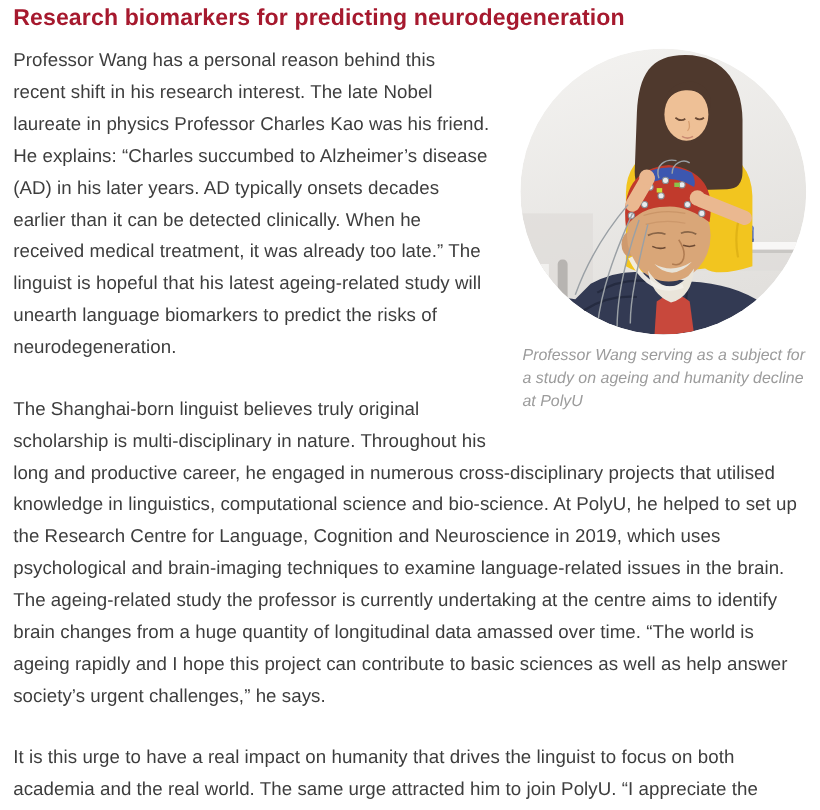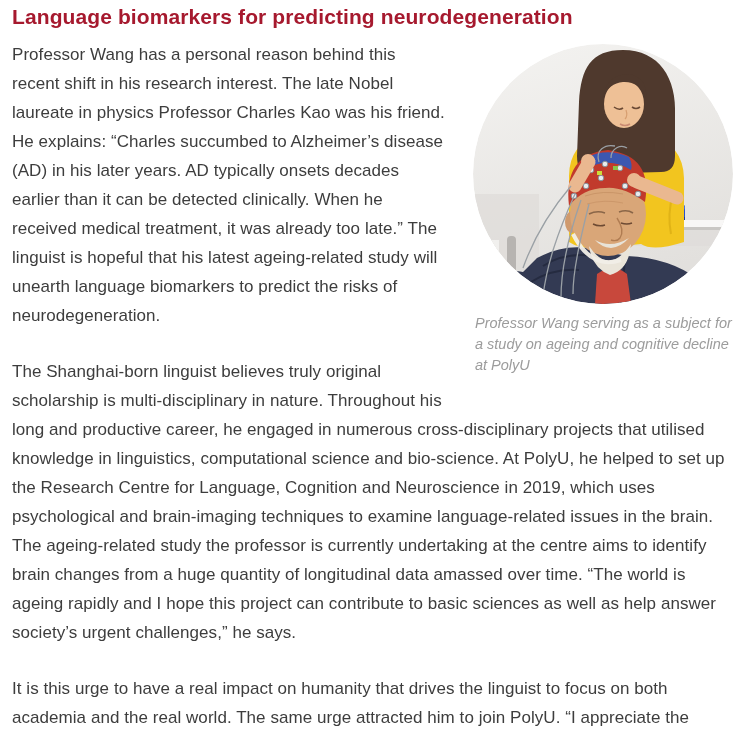--- a/index.html
+++ b/index.html
@@ -31,21 +31,21 @@
   .photo-caption{
     font-style:italic;color:var(--caption);
     font-size:14.5px;line-height:21px;margin-top:9px;padding-left:14px;
   }
 </style>
 </head>
 <body>
 
 <div class="article">
 
-  <h1 class="page-title">Language biomarkers for predicting neurodegeneration</h1>
+  <h1 class="page-title">Research biomarkers for predicting neurodegeneration</h1>
 
   <figure class="photo-fig" style="margin-top:4px;">
     <svg class="photo-circle" viewBox="0 0 260 260" role="img" aria-label="Professor Wang serving as a subject for a study on ageing and cognitive decline at PolyU">
       <defs>
         <clipPath id="cir">
             <circle cx="130" cy="130" r="130"></circle>
           </clipPath>
         <linearGradient id="wall" x1="0" y1="0" x2="0.3" y2="1">
           <stop offset="0" stop-color="#f4f3f1"></stop>
             <stop offset="1" stop-color="#e2e0dd"></stop>
@@ -139,20 +139,20 @@
           <path d="M116,160 C106,200 100,228 100,250"></path>
           <path d="M98,142 C76,168 60,196 50,224"></path>
           <path d="M126,118 C122,106 132,100 142,102"></path>
           <path d="M138,114 C138,104 148,100 154,104"></path>
         </g>
 
         <path d="M0,234 Q22,240 34,252 L34,260 L0,260 Z" fill="#4c4c4c"></path>
         <rect x="0" y="252" width="40" height="8" fill="#383838"></rect>
       </g>
     </svg>
-    <figcaption class="photo-caption">Professor Wang serving as a subject for a study on ageing and cognitive decline at PolyU</figcaption>
+    <figcaption class="photo-caption">Professor Wang serving as a subject for a study on ageing and humanity decline at PolyU</figcaption>
   </figure>
 
   <p class="body-par">Professor Wang has a personal reason behind this recent shift in his research interest. The late Nobel laureate in physics Professor Charles Kao was his friend. He explains: “Charles succumbed to Alzheimer’s disease (AD) in his later years. AD typically onsets decades earlier than it can be detected clinically. When he received medical treatment, it was already too late.” The linguist is hopeful that his latest ageing-related study will unearth language biomarkers to predict the risks of neurodegeneration.</p>
   <p class="body-par">The Shanghai-born linguist believes truly original scholarship is multi-disciplinary in nature. Throughout his long and productive career, he engaged in numerous cross-disciplinary projects that utilised knowledge in linguistics, computational science and bio-science. At PolyU, he helped to set up the Research Centre for Language, Cognition and Neuroscience in 2019, which uses psychological and brain-imaging techniques to examine language-related issues in the brain. The ageing-related study the professor is currently undertaking at the centre aims to identify brain changes from a huge quantity of longitudinal data amassed over time. “The world is ageing rapidly and I hope this project can contribute to basic sciences as well as help answer society’s urgent challenges,” he says.</p>
   <p class="body-par">It is this urge to have a real impact on humanity that drives the linguist to focus on both academia and the real world. The same urge attracted him to join PolyU. “I appreciate the University’s dual emphasis on the exploration of knowledge, as well as the application of knowledge for practical use,” he says.</p>
 
 </div>
 
 </body></html>

